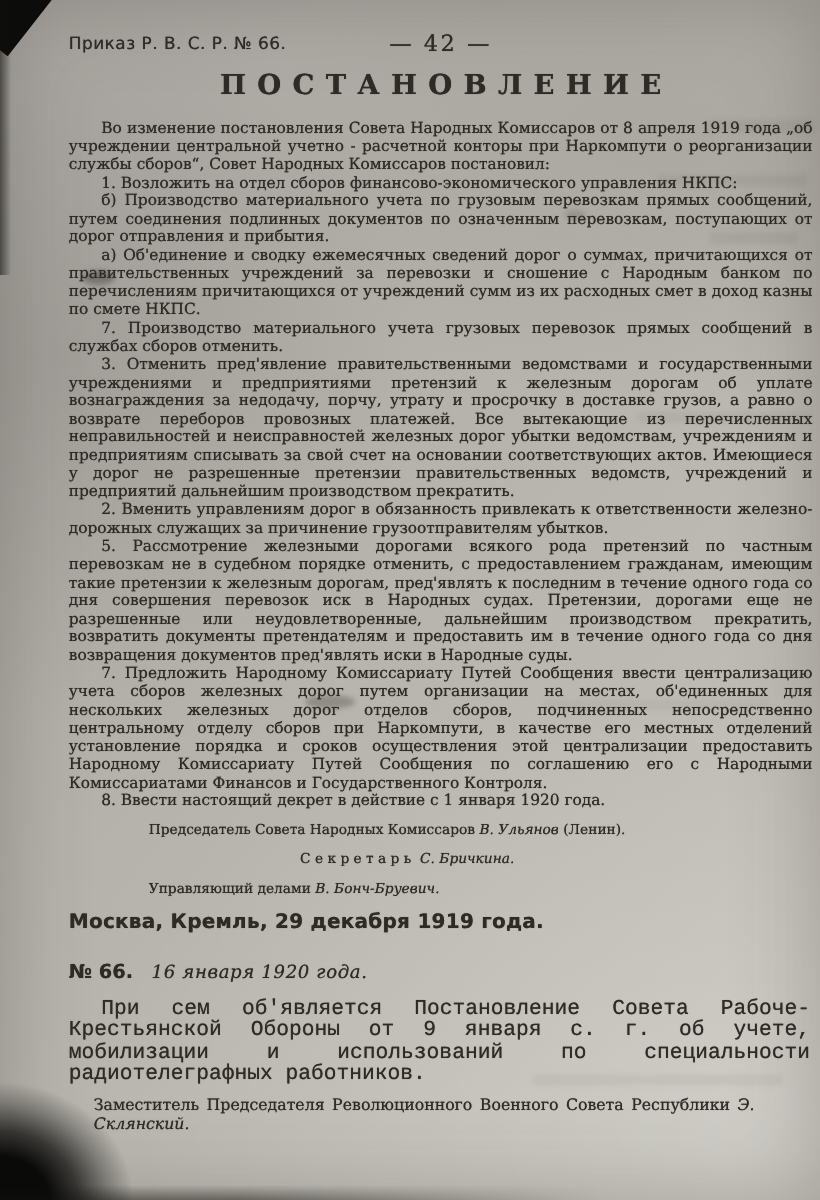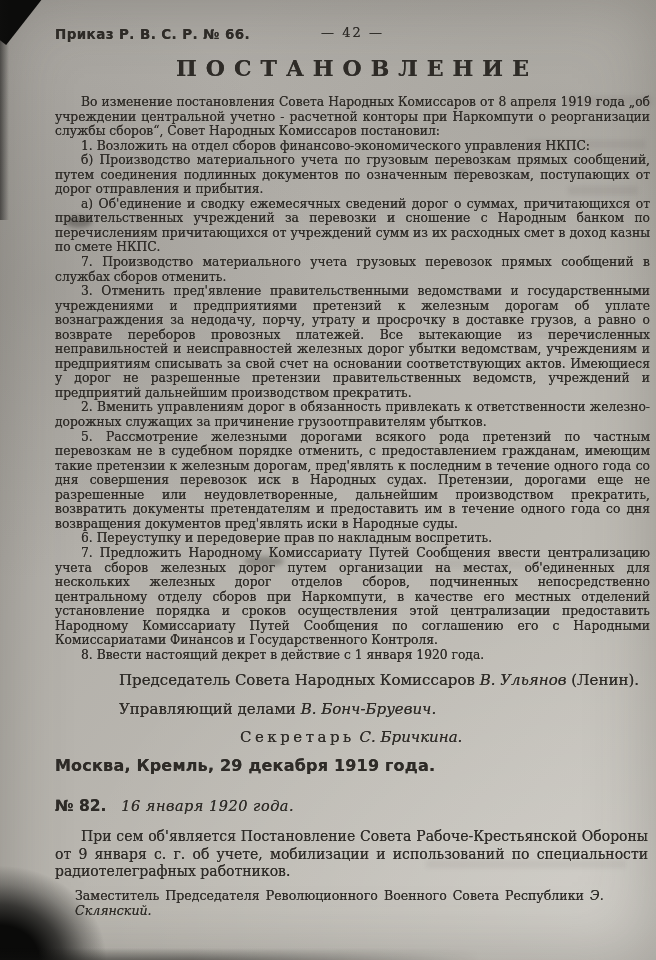--- a/index.html
+++ b/index.html
@@ -32,43 +32,43 @@
   .b6{right:30px;top:860px;width:200px;height:8px;background:rgba(84,82,78,0.08);}
   .smudge{position:absolute;border-radius:50%;filter:blur(2px);}
   .sm1{left:66px;top:216px;width:26px;height:12px;background:rgba(40,38,34,0.35);}
   .sm2{left:244px;top:556px;width:40px;height:11px;background:rgba(40,38,34,0.28);}
   .sm3{left:452px;top:168px;width:16px;height:8px;background:rgba(40,38,34,0.18);}
 
   .content{position:absolute;left:55px;top:0;width:595px;}
   .ink{text-shadow:0 0 .6px rgba(46,43,39,.85);}
 
   .header-row{position:relative;margin-top:24px;height:18px;}
-  .header-left{font-family:"DejaVu Sans","Liberation Sans",sans-serif;font-weight:bold;font-size:13.5px;letter-spacing:.4px;}
-  .page-number{position:absolute;left:0;width:100%;top:1px;text-align:center;font-size:13px;letter-spacing:2px;}
+  .header-left{font-family:"DejaVu Sans","Liberation Sans",sans-serif;font-weight:normal;font-size:13.5px;letter-spacing:.4px;}
+  .page-number{position:absolute;left:0;width:100%;top:1px;text-align:center;font-size:18px;letter-spacing:2px;}
 
   .title{margin-top:13px;text-align:center;font-weight:bold;font-size:22px;letter-spacing:9px;text-indent:9px;}
   .subtitle{margin-top:11px;text-align:center;font-family:"DejaVu Sans","Liberation Sans",sans-serif;
     font-weight:bold;font-size:13.2px;line-height:16.8px;letter-spacing:.2px;}
 
   .body-block{margin-top:14px;font-size:12.3px;line-height:14.55px;text-align:justify;}
   .body-block p{margin:0;text-indent:26px;}
 
-  .sig{font-size:15px;}
+  .sig{font-size:11px;}
   .sig-chairman{margin-top:9px;margin-left:64px;}
   .sig-manager{margin-top:11px;margin-left:64px;}
   .sig-secretary{margin-top:10px;margin-left:185px;}
   .sp{letter-spacing:3.5px;}
   .it{font-style:italic;}
   .place-date{margin-top:10px;font-family:"DejaVu Sans","Liberation Sans",sans-serif;font-weight:bold;font-size:16px;letter-spacing:.2px;}
 
   .order-line{margin-top:22px;font-size:15px;}
   .order-number{font-family:"DejaVu Sans","Liberation Sans",sans-serif;font-weight:bold;font-size:15.5px;margin-right:10px;}
   .order-date{font-style:italic;font-size:14.5px;letter-spacing:.5px;}
 
-  .announcement{margin-top:13px;font-size:14px;line-height:17.5px;text-align:justify;text-indent:26px;margin-right:2px;}
+  .announcement{margin-top:13px;font-size:17px;line-height:17.5px;text-align:justify;text-indent:26px;margin-right:2px;font-family:Liberation Mono, monospace;}
   .deputy{margin-top:7px;margin-left:20px;font-size:12.6px;word-spacing:2px;}
 </style>
 </head>
 <body>
 
 <div class="scan">
 
   <div class="corner-tl"></div>
   <div class="edge-left-shadow"></div>
   <div class="corner-bl"></div>
@@ -95,45 +95,44 @@
 
     <div class="body-block">
       <p>Во изменение постановления Совета Народных Комиссаров от 8 апреля 1919 года „об учреждении центральной учетно - расчетной конторы при Наркомпути о реорганизации службы сборов“, Совет Народных Комиссаров постановил:</p>
       <p>1. Возложить на отдел сборов финансово-экономического управления НКПС:</p>
       <p>б) Производство материального учета по грузовым перевозкам прямых сообщений, путем соединения подлинных документов по означенным перевозкам, поступающих от дорог отправления и прибытия.</p>
       <p>а) Об'единение и сводку ежемесячных сведений дорог о суммах, причитающихся от правительственных учреждений за перевозки и сношение с Народным банком по перечислениям причитающихся от учреждений сумм из их расходных смет в доход казны по смете НКПС.</p>
       <p>7. Производство материального учета грузовых перевозок прямых сообщений в службах сборов отменить.</p>
       <p>3. Отменить пред'явление правительственными ведомствами и государственными учреждениями и предприятиями претензий к железным дорогам об уплате вознаграждения за недодачу, порчу, утрату и просрочку в доставке грузов, а равно о возврате переборов провозных платежей. Все вытекающие из перечисленных неправильностей и неисправностей железных дорог убытки ведомствам, учреждениям и предприятиям списывать за свой счет на основании соответствующих актов. Имеющиеся у дорог не разрешенные претензии правительственных ведомств, учреждений и предприятий дальнейшим производством прекратить.</p>
       <p>2. Вменить управлениям дорог в обязанность привлекать к ответственности железно-дорожных служащих за причинение грузоотправителям убытков.</p>
       <p>5. Рассмотрение железными дорогами всякого рода претензий по частным перевозкам не в судебном порядке отменить, с предоставлением гражданам, имеющим такие претензии к железным дорогам, пред'являть к последним в течение одного года со дня совершения перевозок иск в Народных судах. Претензии, дорогами еще не разрешенные или неудовлетворенные, дальнейшим производством прекратить, возвратить документы претендателям и предоставить им в течение одного года со дня возвращения документов пред'являть иски в Народные суды.</p>
-      <p>6. Переуступку и передоверие прав по накладным воспретить.</p>
       <p>7. Предложить Народному Комиссариату Путей Сообщения ввести централизацию учета сборов железных дорог путем организации на местах, об'единенных для нескольких железных дорог отделов сборов, подчиненных непосредственно центральному отделу сборов при Наркомпути, в качестве его местных отделений установление порядка и сроков осуществления этой централизации предоставить Народному Комиссариату Путей Сообщения по соглашению его с Народными Комиссариатами Финансов и Государственного Контроля.</p>
       <p>8. Ввести настоящий декрет в действие с 1 января 1920 года.</p>
     </div>
 
     <div class="sig sig-chairman">
       <span>Председатель Совета Народных Комиссаров</span>
       <span class="it">В. Ульянов</span>
       <span>(Ленин).</span>
     </div>
 
+    <div class="sig sig-secretary">
+      <span class="sp">Секретарь</span>
+      <span class="it">С. Бричкина.</span>
+    </div>
+
     <div class="sig sig-manager">
       <span>Управляющий делами</span>
       <span class="it">В. Бонч-Бруевич.</span>
     </div>
 
-    <div class="sig sig-secretary">
-      <span class="sp">Секретарь</span>
-      <span class="it">С. Бричкина.</span>
-    </div>
-
     <div class="place-date">Москва, Кремль, 29 декабря 1919 года.</div>
 
     <div class="order-line">
-      <span class="order-number">№ 82.</span>
+      <span class="order-number">№ 66.</span>
       <span class="order-date">16 января 1920 года.</span>
     </div>
 
     <div class="announcement">При сем об'является Постановление Совета Рабоче-Крестьянской Обороны от 9 января с. г. об учете, мобилизации и использований по специальности радиотелеграфных работников.</div>
 
     <div class="deputy">
       <span>Заместитель Председателя Революционного Военного Совета Республики</span>
       <span class="it">Э. Склянский.</span>
     </div>
 

